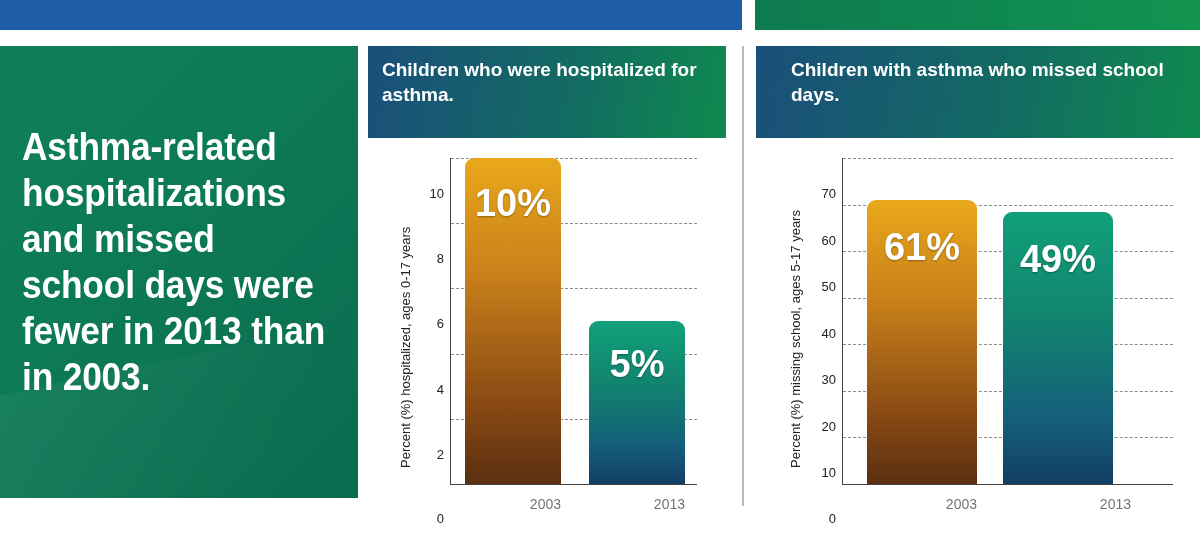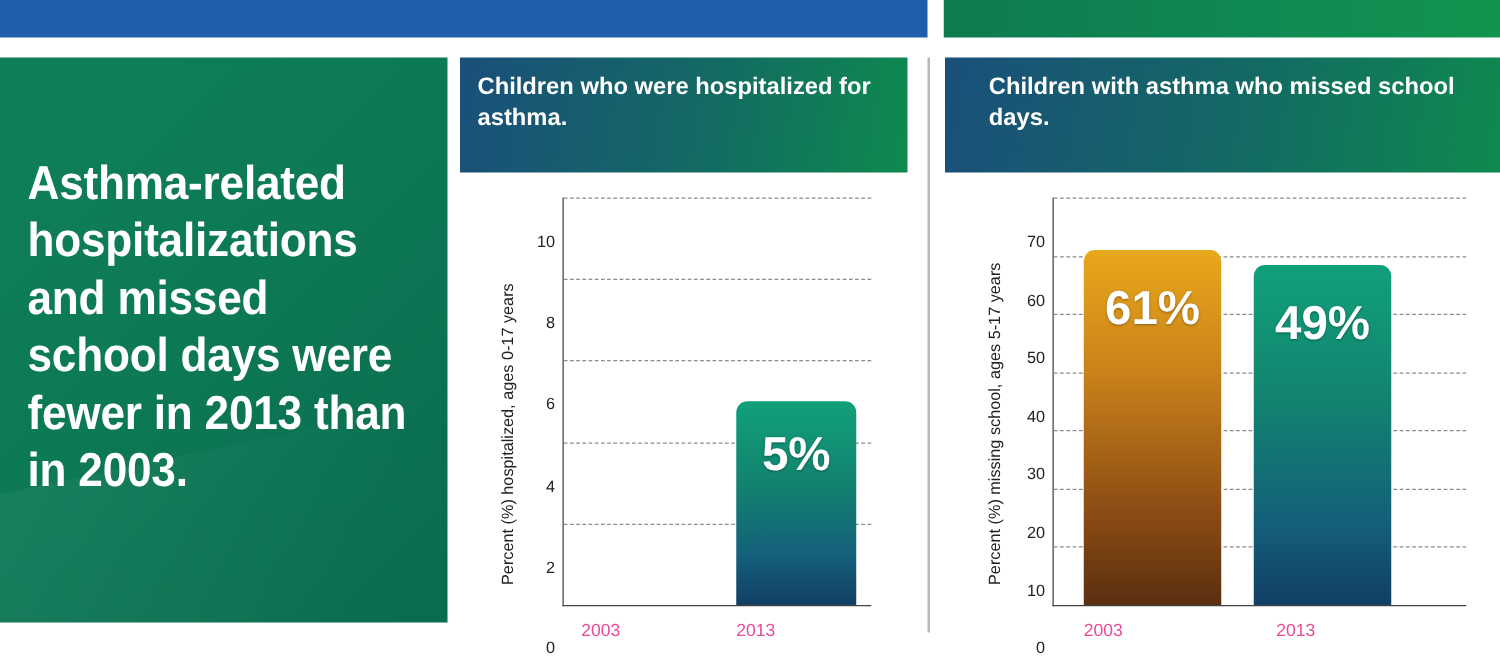--- a/index.html
+++ b/index.html
@@ -165,23 +165,23 @@
     text-align: center;
     color: #ffffff;
     font-weight: bold;
     font-size: 38px;
     font-family: "Liberation Sans Narrow", "Liberation Sans", sans-serif;
     text-shadow: 0 1px 2px rgba(0,0,0,0.35);
   }
   .xlabel {
     position: absolute;
     top: calc(100% + 12px);
-    text-align: left;
+    text-align: right;
     font-size: 14px;
-    color: #ec4899;
+    color: #737373;
   }
 </style>
 </head>
 <body>
 
 <div class="topbar topbar-blue"></div>
 <div class="topbar topbar-green"></div>
 
 <div class="headline-panel">
   <div class="headline-text">Asthma-related hospitalizations and missed school days were fewer in 2013 than in 2003.</div>
@@ -207,20 +207,23 @@
       <div class="gridline" style="top:195.6px;">
         <span class="tick">4</span>
       </div>
       <div class="gridline" style="top:260.8px;">
         <span class="tick">2</span>
       </div>
       <div class="gridline" style="top:326px; border-top:none;">
         <span class="tick">0</span>
       </div>
 
+      <div class="bar bar-gold" style="left:14px; width:96px; height:326px;">
+        <div class="bar-value" style="top:24px;">10%</div>
+      </div>
       <div class="xlabel" style="left:14px; width:96px;">2003</div>
 
       <div class="bar bar-teal" style="left:138px; width:96px; height:163px;">
         <div class="bar-value" style="top:22px;">5%</div>
       </div>
       <div class="xlabel" style="left:138px; width:96px;">2013</div>
     </div>
   </div>
 </div>
 

